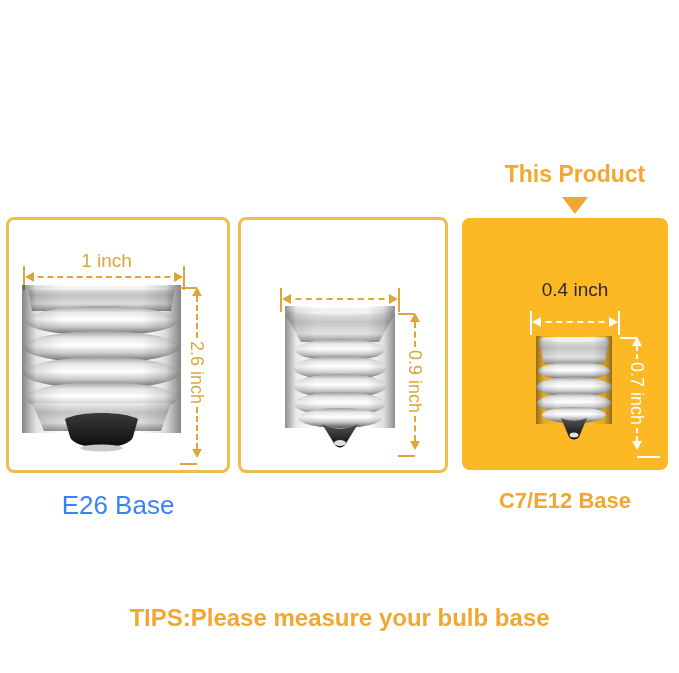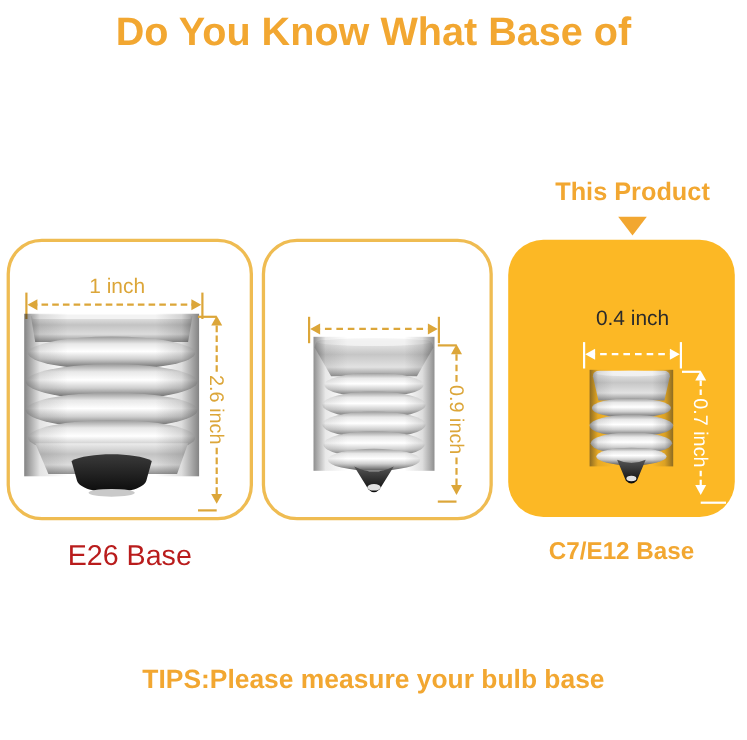--- a/index.html
+++ b/index.html
@@ -11,28 +11,28 @@
          color:#F2A731;font-weight:bold;font-size:36px;line-height:47px;letter-spacing:0;}
 
   
   .callout{position:absolute;left:455px;top:161px;width:240px;text-align:center;}
   .callout .txt{color:#F2A731;font-weight:bold;font-size:23px;}
   .callout .tri{width:0;height:0;margin:9px auto 0 auto;
                 border-left:13px solid transparent;border-right:13px solid transparent;
                 border-top:17px solid #F2A731;}
 
   
-  .panel{position:absolute;border-radius:32px;box-sizing:border-box;}
+  .panel{position:absolute;border-radius:8px;box-sizing:border-box;}
   .panel.outlined{background:#fff;border:3px solid #EFBC52;}
   .panel.filled{background:#FCB825;}
   #panel-e26 {left:6px;  top:217px; width:224px; height:256px;}
   #panel-c9  {left:238px;top:217px; width:210px; height:256px;}
   #panel-c7  {left:462px;top:218px; width:206px; height:252px;}
 
-  .panel-label{position:absolute;text-align:center;font-size:26px;color:#b91c1c;}
+  .panel-label{position:absolute;text-align:center;font-size:26px;color:#3b82f6;}
   #label-e26{left:6px;  top:490px; width:224px;}
   #label-c9 {left:238px;top:490px; width:210px;}
   #label-c7 {left:462px;top:488px; width:206px;color:#F2A731;font-weight:bold;font-size:22px;}
 
   
   .dim-gold{color:#DCA639;}
   .dim-white{color:#FFFFFF;}
   .dim-label{position:absolute;font-size:19px;text-align:center;white-space:nowrap;}
   .dark-txt{color:#2B2B2B;}
 
@@ -63,21 +63,20 @@
   
   .tips{position:absolute;left:0;top:601px;width:679px;text-align:center;
         color:#F2A731;font-weight:bold;font-size:24px;line-height:34px;}
 </style>
 </head>
 <body>
 
 <div id="stage">
 
   <div class="title">
-    <div>Do You Know What Base of</div>
   </div>
 
   <div class="callout">
     <div class="txt">This Product</div>
     <div class="tri"></div>
   </div>
 
   <div class="panel outlined" id="panel-e26">
     <div class="dim-label dim-gold" style="left:25px;top:30px;width:145px;">1 inch</div>
 

